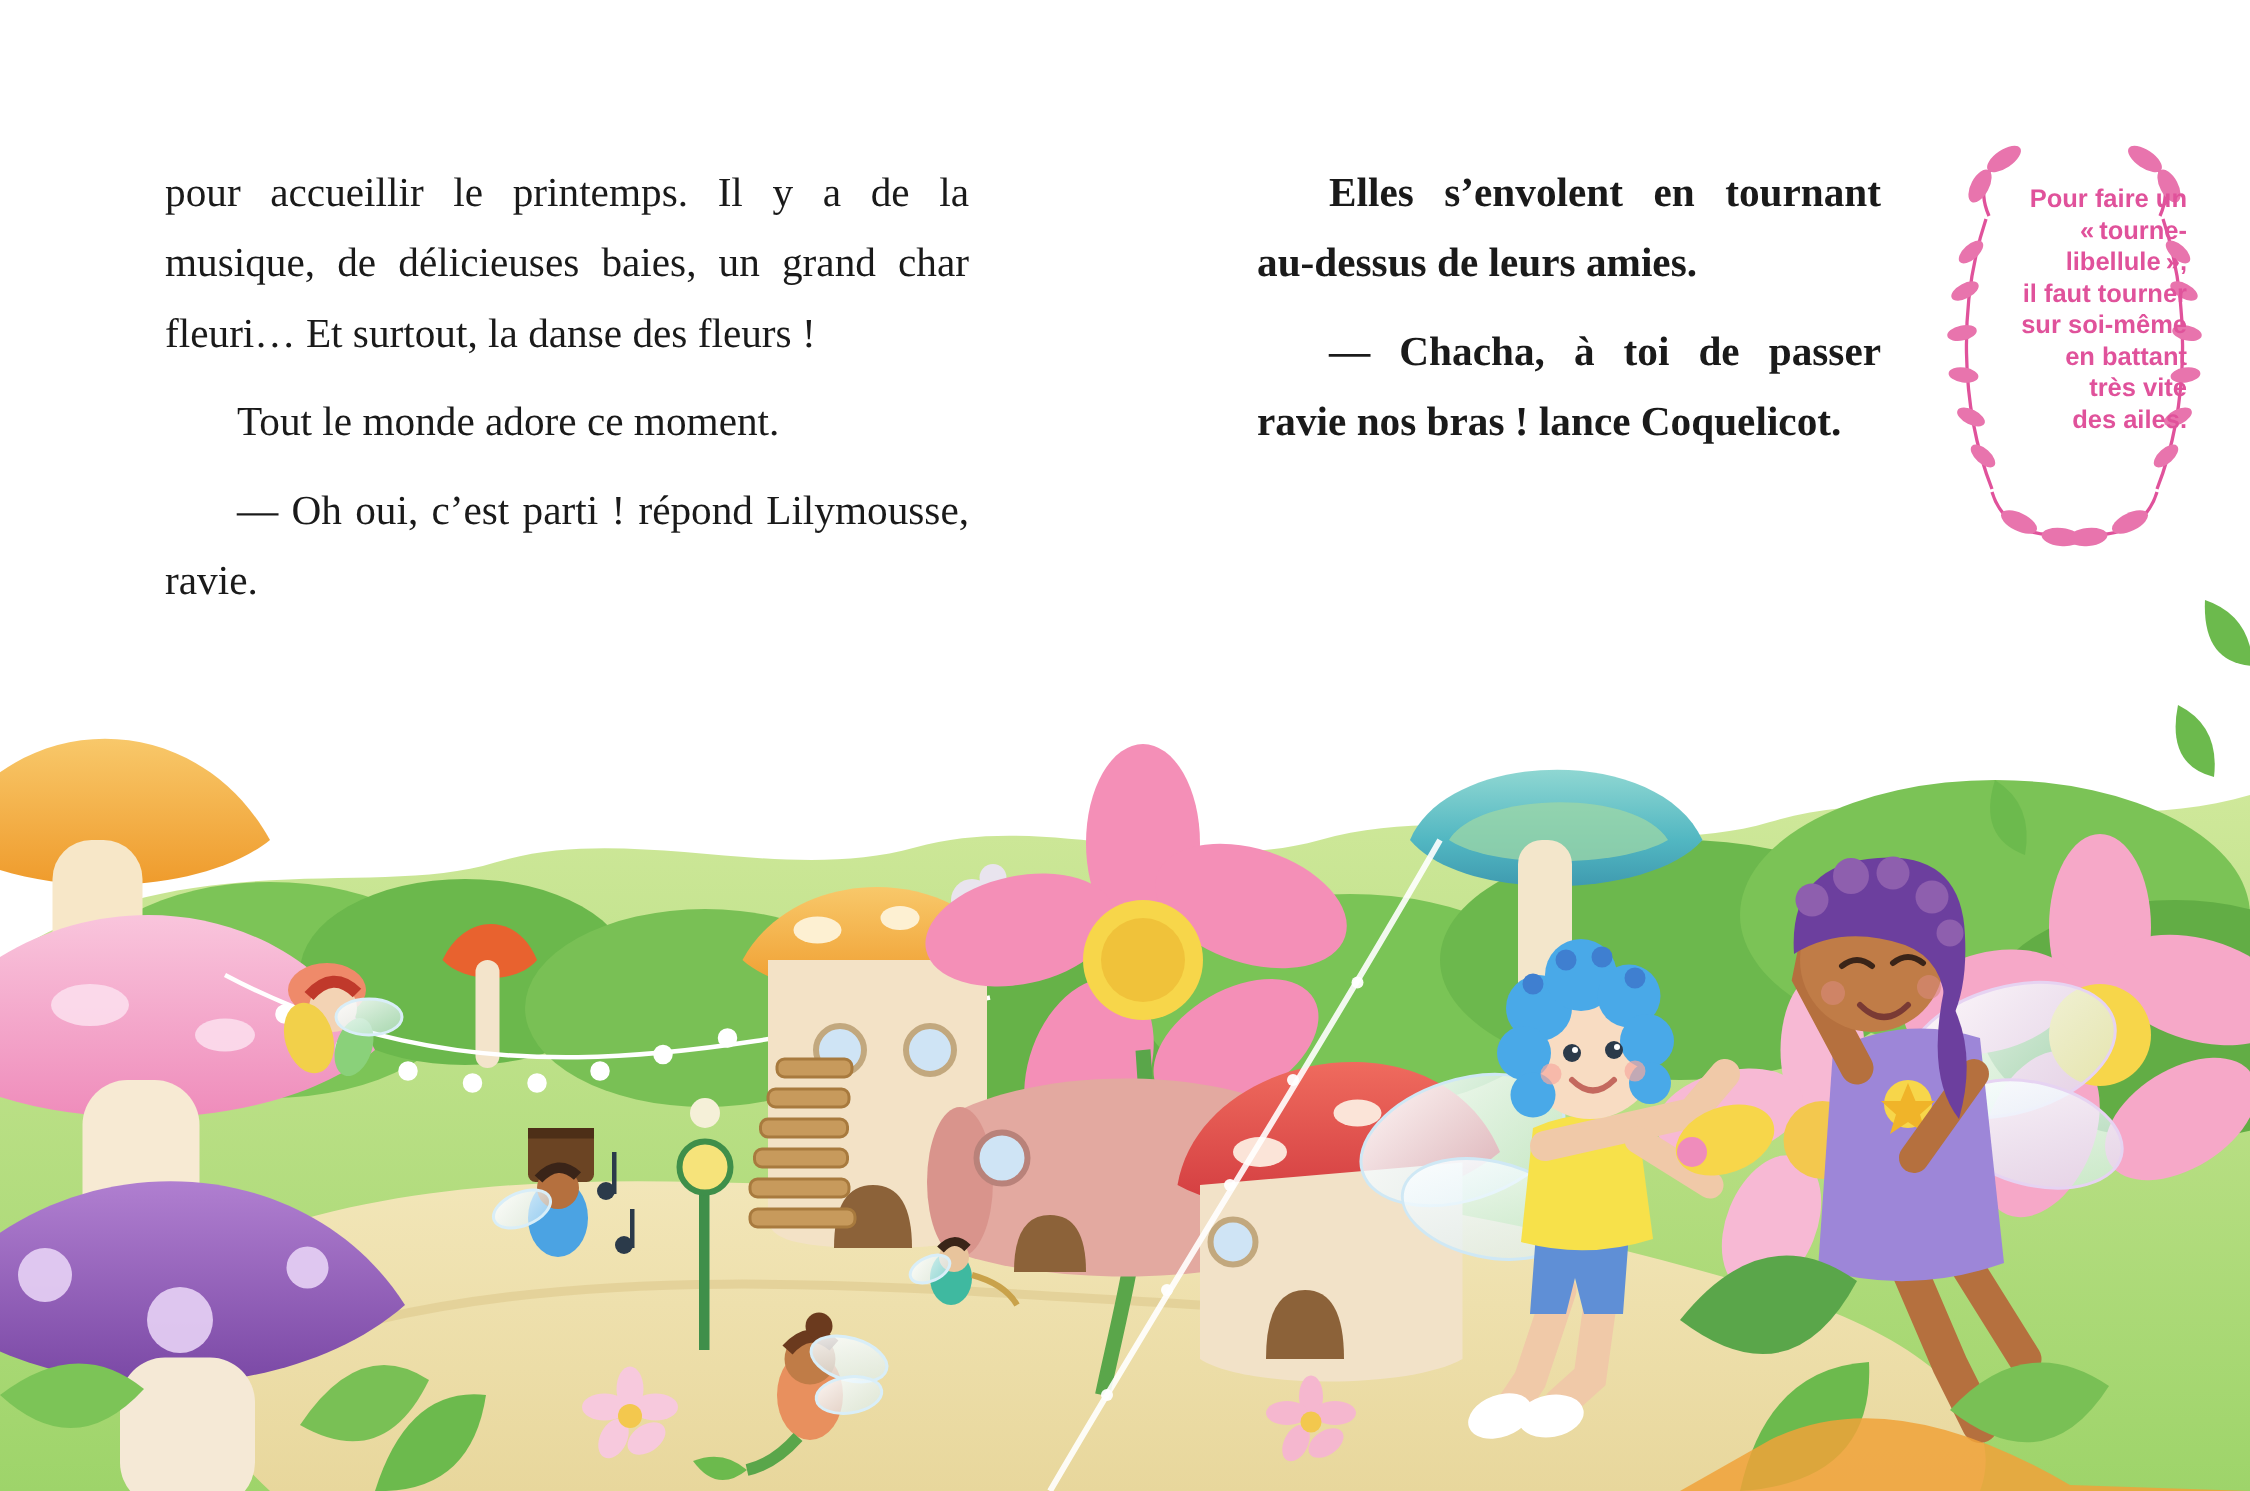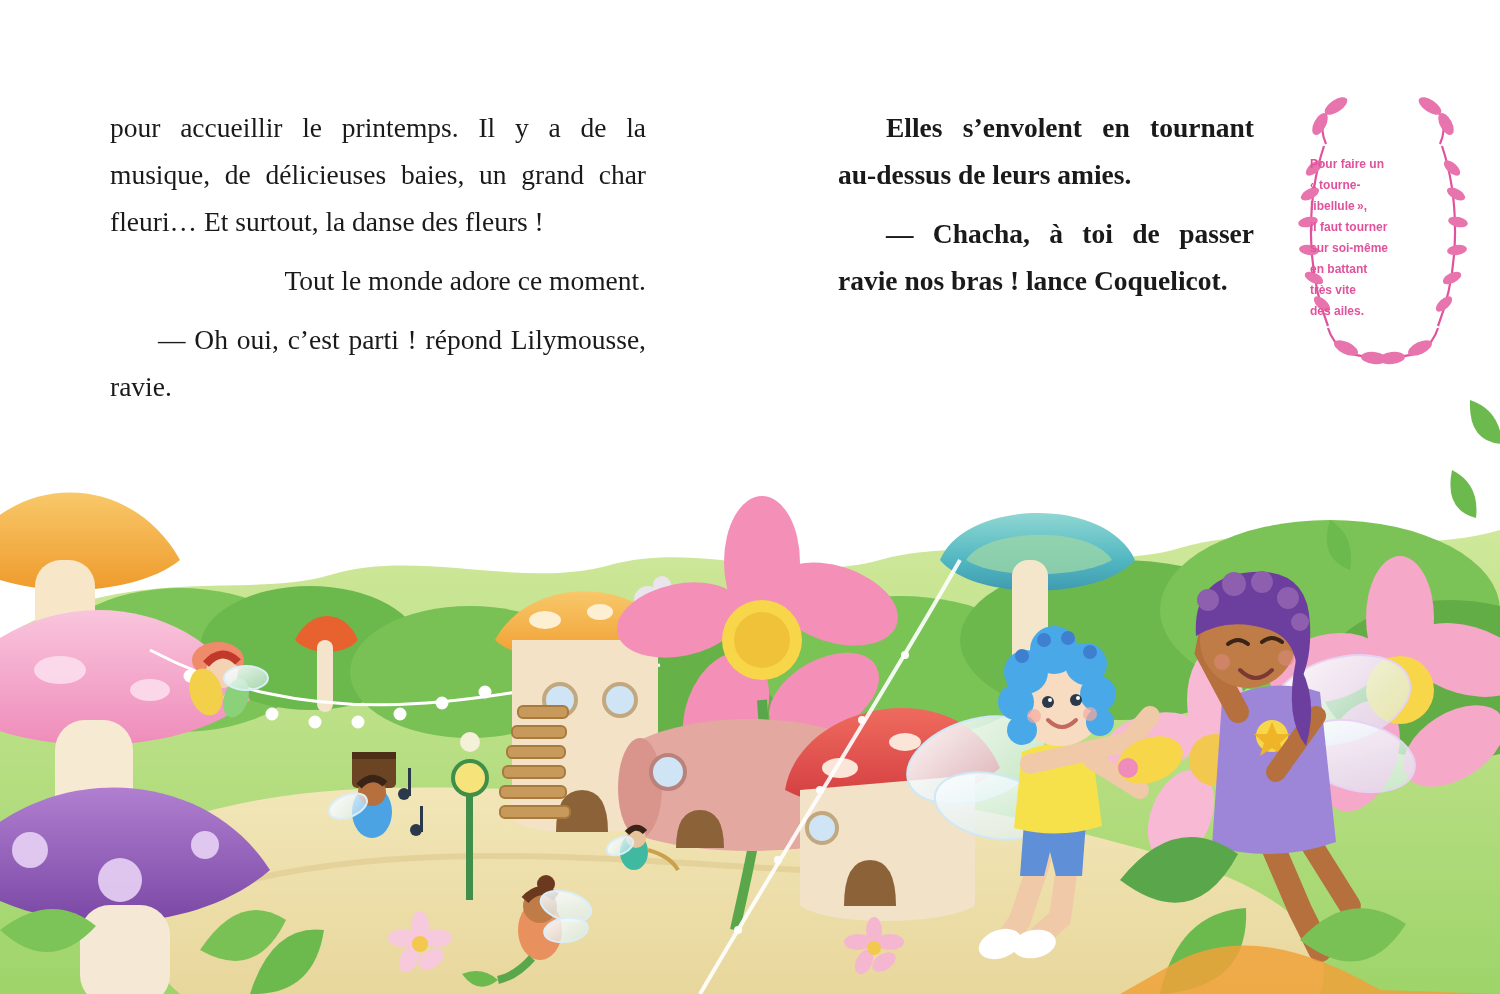--- a/index.html
+++ b/index.html
@@ -29,43 +29,43 @@
     z-index: 40;
   }
   .col-left { left: 98px; }
   .col-right { left: 826px; width: 440px; font-weight: bold; }
 
   .para {
     margin: 12px;
     text-indent: 0;
   }
   .para.indent { text-indent: 48px; }
-  .para.last-line-left { text-align: right; }
+  .para.last-line-left { text-align: left; }
 
   
   .tip {
     position: absolute;
     left: 1290px;
     top: 90px;
     width: 186px;
     height: 280px;
     z-index: 45;
     text-align: center;
   }
   .tip-text {
     position: absolute;
     left: 20px;
-    top: 64px;
+    top: 32px;
     width: 148px;
     font-family: "Liberation Sans", sans-serif;
-    font-size: 12px;
+    font-size: 17px;
     line-height: 21px;
     color: #e0529b;
     font-weight: 600;
-    text-align: left;
+    text-align: right;
     white-space: pre-line;
   }
   .tip svg { position: absolute; left: 0; top: 0; }
 
   
   .illustration {
     position: absolute;
     left: 0;
     top: 0;
     width: 1500px;

